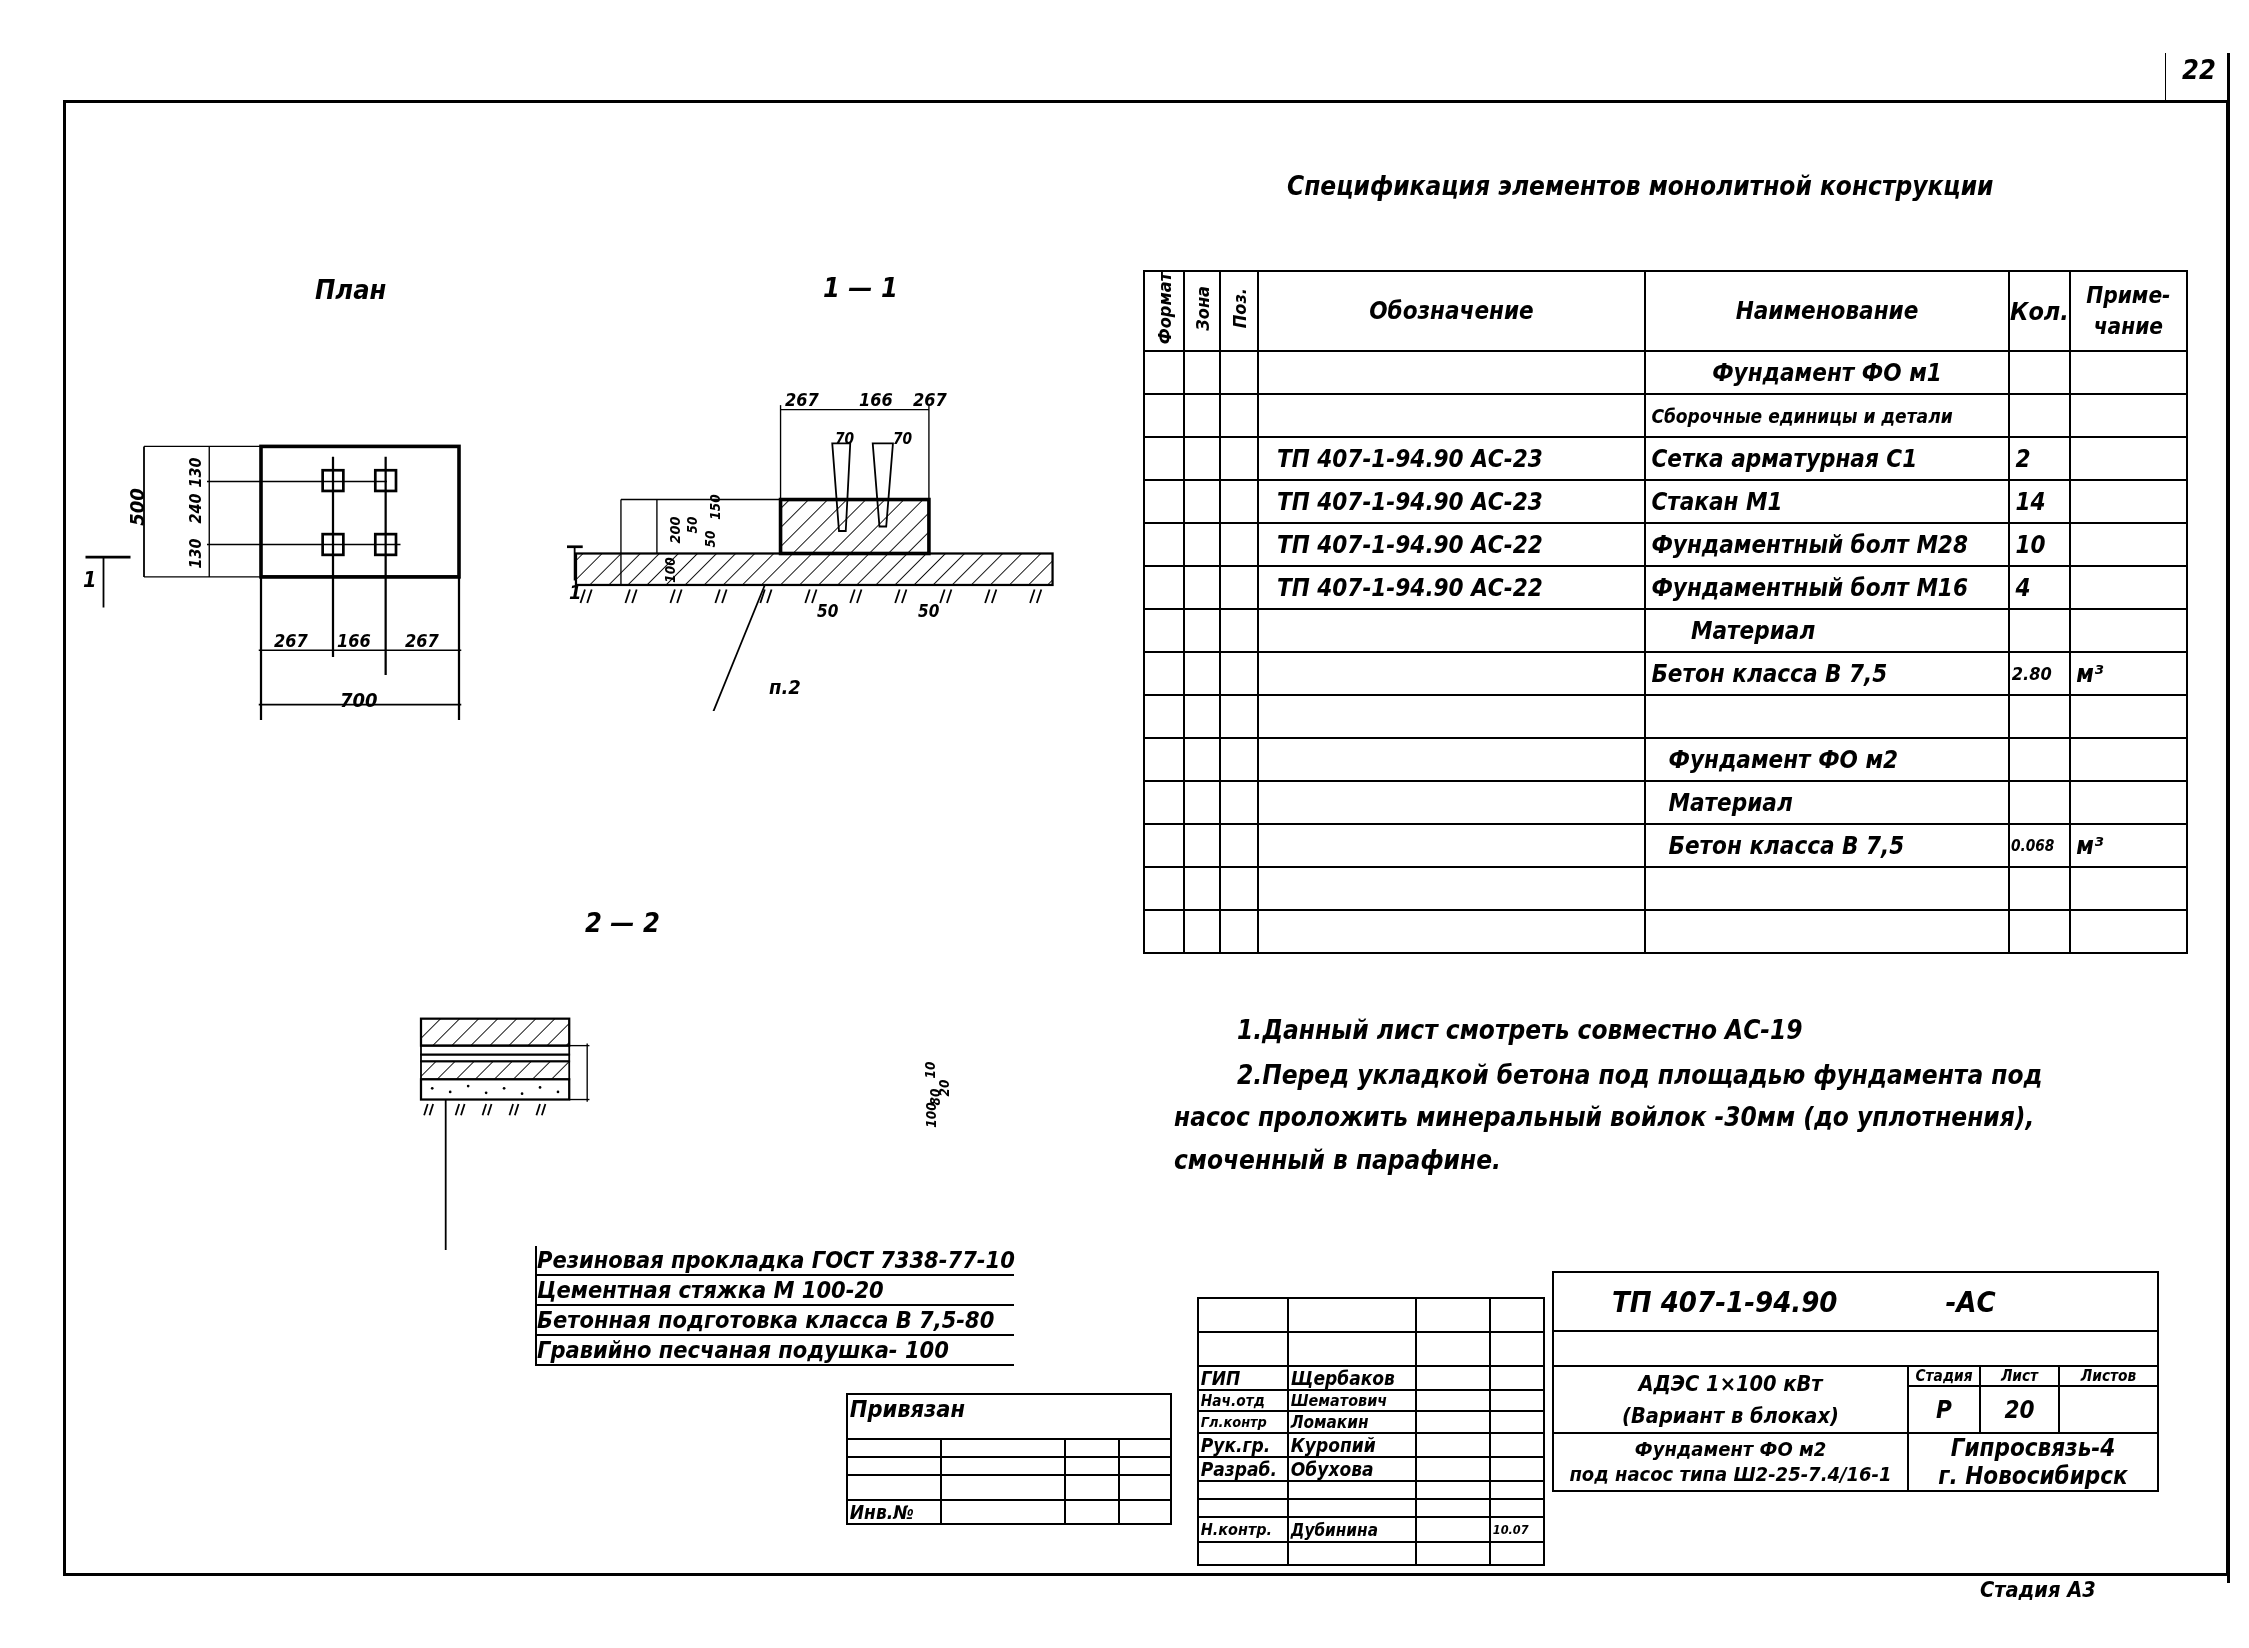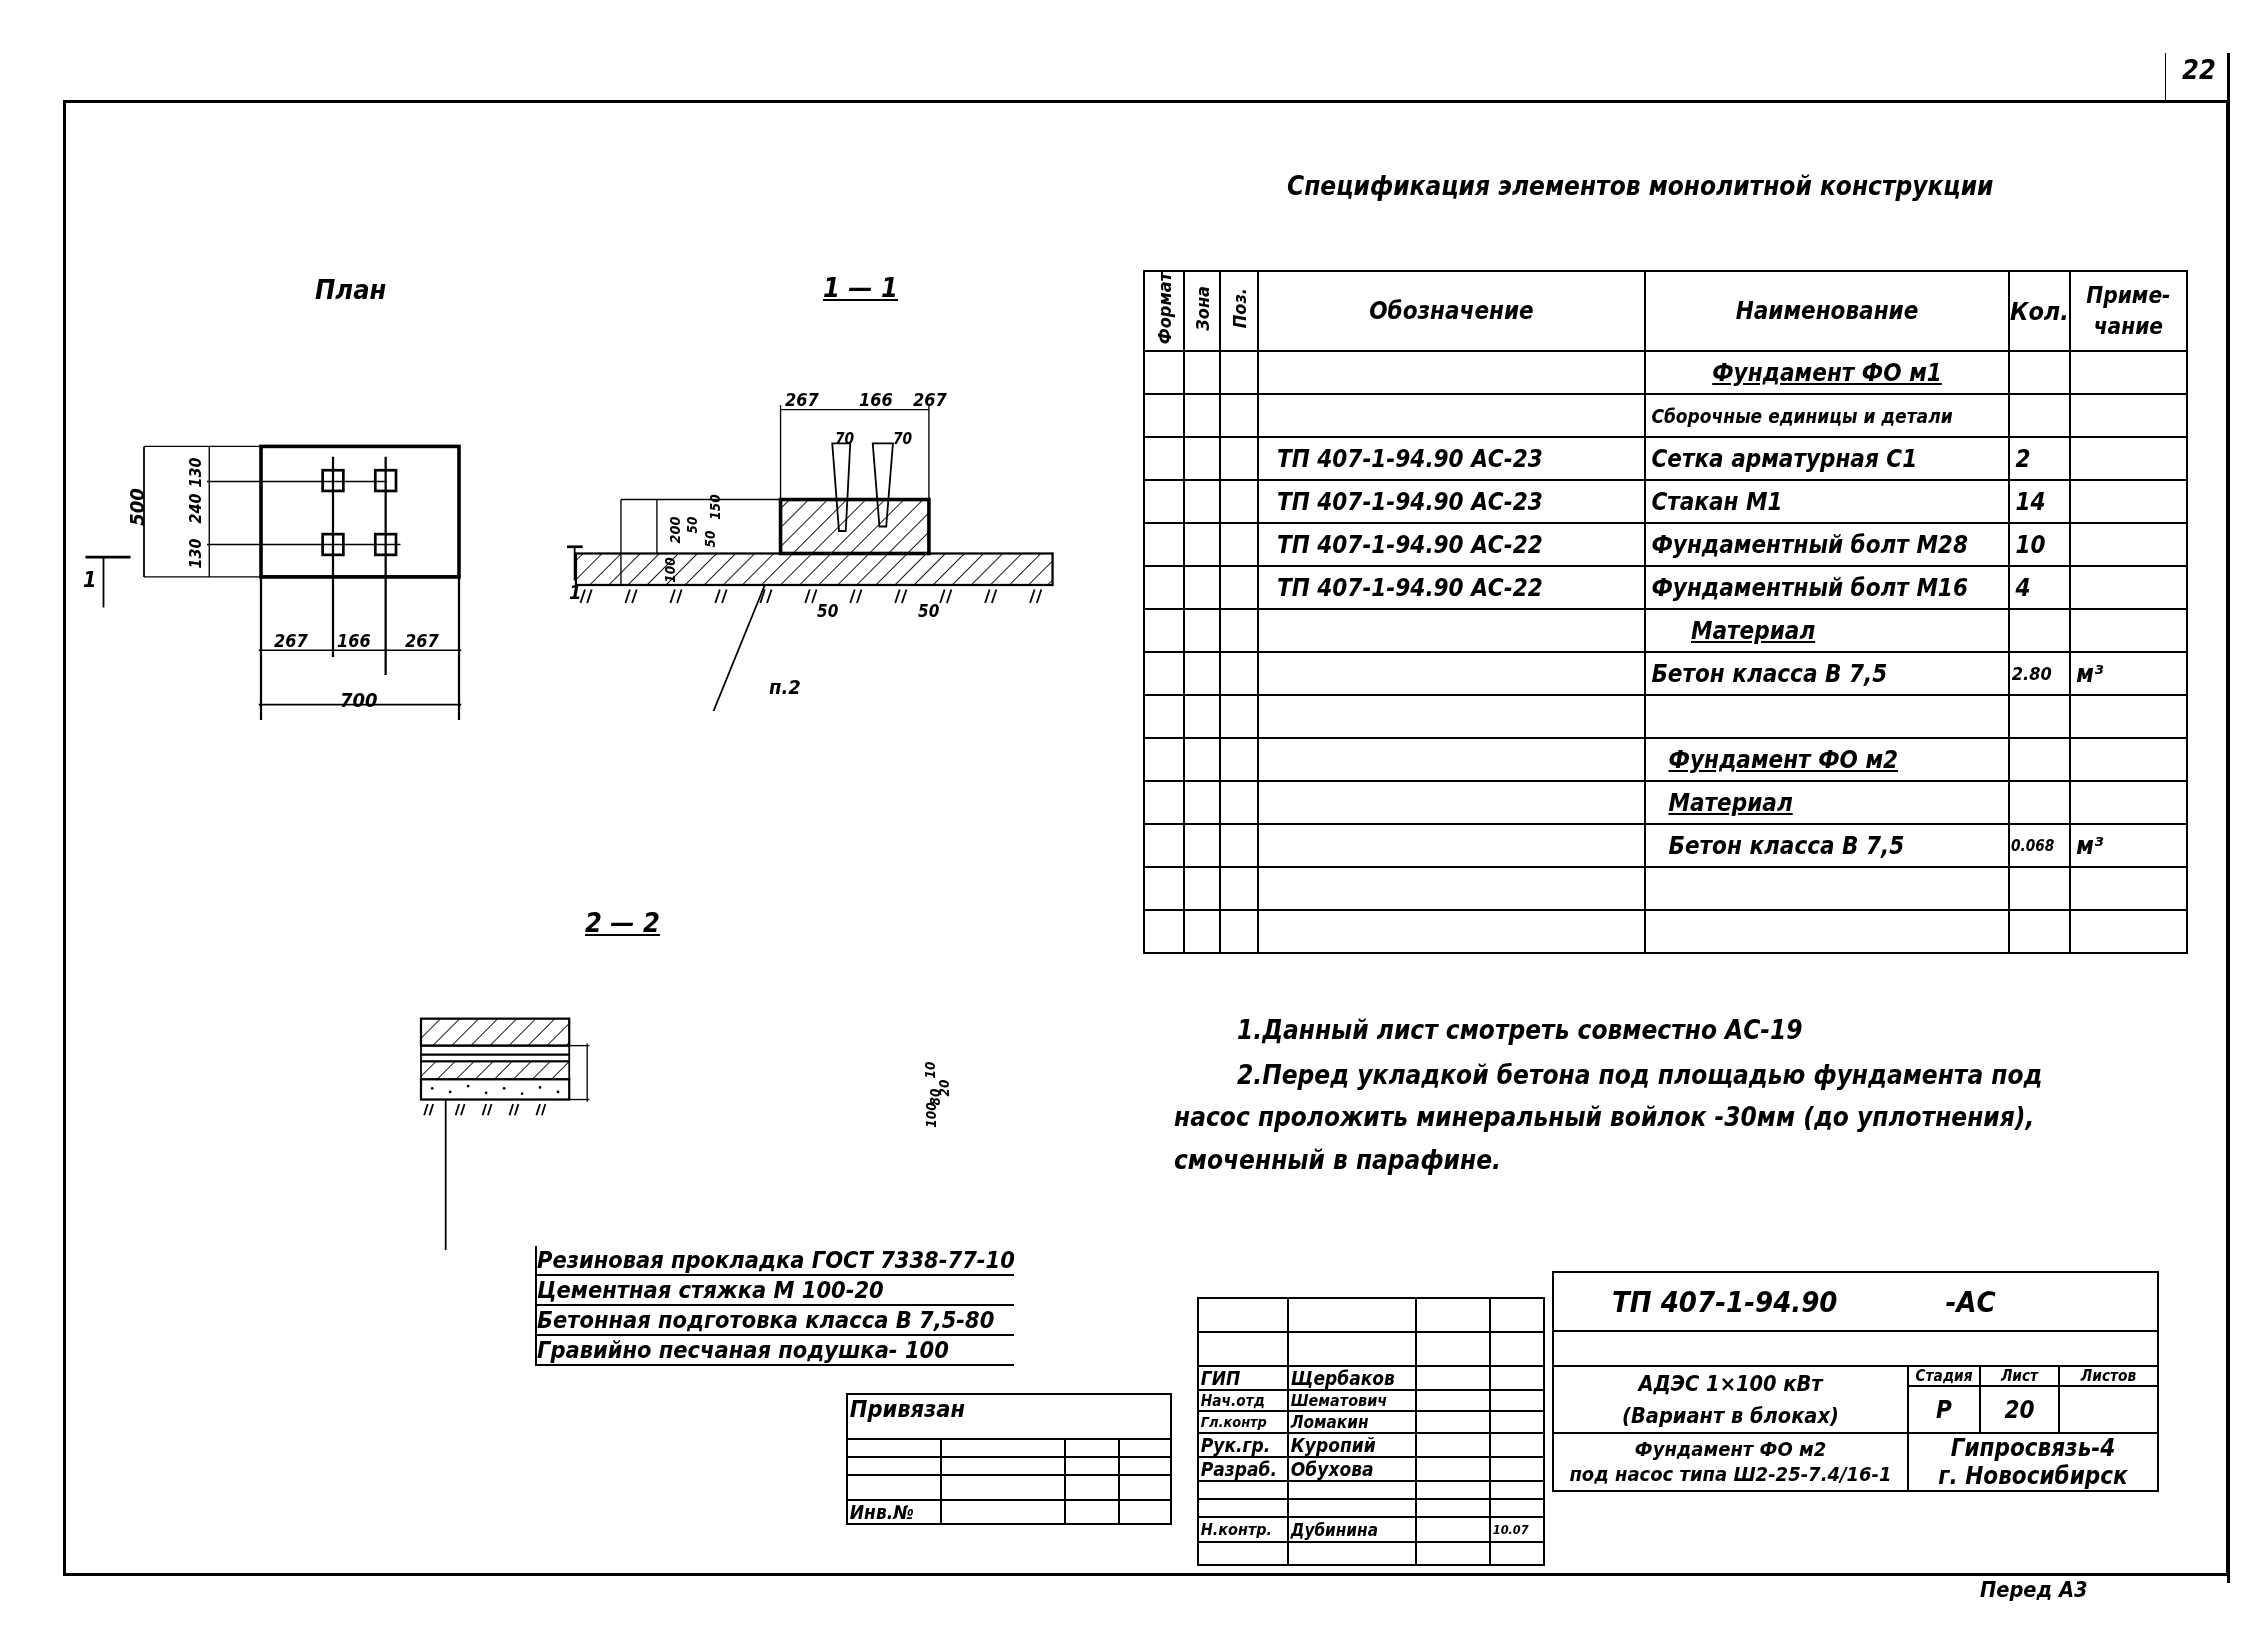--- a/index.html
+++ b/index.html
@@ -9,21 +9,21 @@
   .frame{position:absolute;left:63px;top:100px;width:2166px;height:1476px;border:3.1px solid #000;box-sizing:border-box;}
   .sheetno-box{position:absolute;left:2165px;top:53px;width:63px;height:49px;border-left:1.8px solid #000;}
   .right-edge{position:absolute;left:2227px;top:53px;width:2.7px;height:1530px;background:#000;}
   .pageno{position:absolute;left:2182px;top:54px;font-size:27px;}
   .title-spec{left:1287px;top:171px;font-size:26px;}
   
   table.spec{position:absolute;left:1143px;top:270px;border-collapse:collapse;}
   table.spec td{border:2.2px solid #000;padding:0 5.4px;font-size:24px;font-style:italic;font-weight:bold;height:41px;white-space:nowrap;overflow:hidden;}
   table.spec tr.hdr td{height:77px;text-align:center;}
   .vtxt{writing-mode:vertical-rl;transform:rotate(180deg);font-size:18px;}
-  .u{text-decoration:underline;}
+  .u{}
   .ctr{text-align:center;}
   
   .note{font-size:26px;}
   
   svg{position:absolute;}
   .lbl{font-size:27px;}
   
   .layers{position:absolute;left:535px;top:1246px;width:477px;border-left:2.2px solid #000;}
   .layers div{font-size:23.4px;border-bottom:2.2px solid #000;height:28px;line-height:28px;white-space:nowrap;}
   
@@ -487,14 +487,14 @@
           <div>под насос типа Ш2-25-7.4/16-1</div>
     </td>
     <td colspan="3" class="ctr" style="font-size:24px;line-height:28px">
       <div>Гипросвязь-4</div>
           <div>г. Новосибирск</div>
     </td>
   </tr>
 </tbody>
   </table>
 
-<div class="abs it" style="left:1980px;top:1577px;font-size:21.6px;">Перед А3</div>
+<div class="abs it" style="left:1980px;top:1577px;font-size:21.6px;">Стадия А3</div>
 
 
 </body></html>

